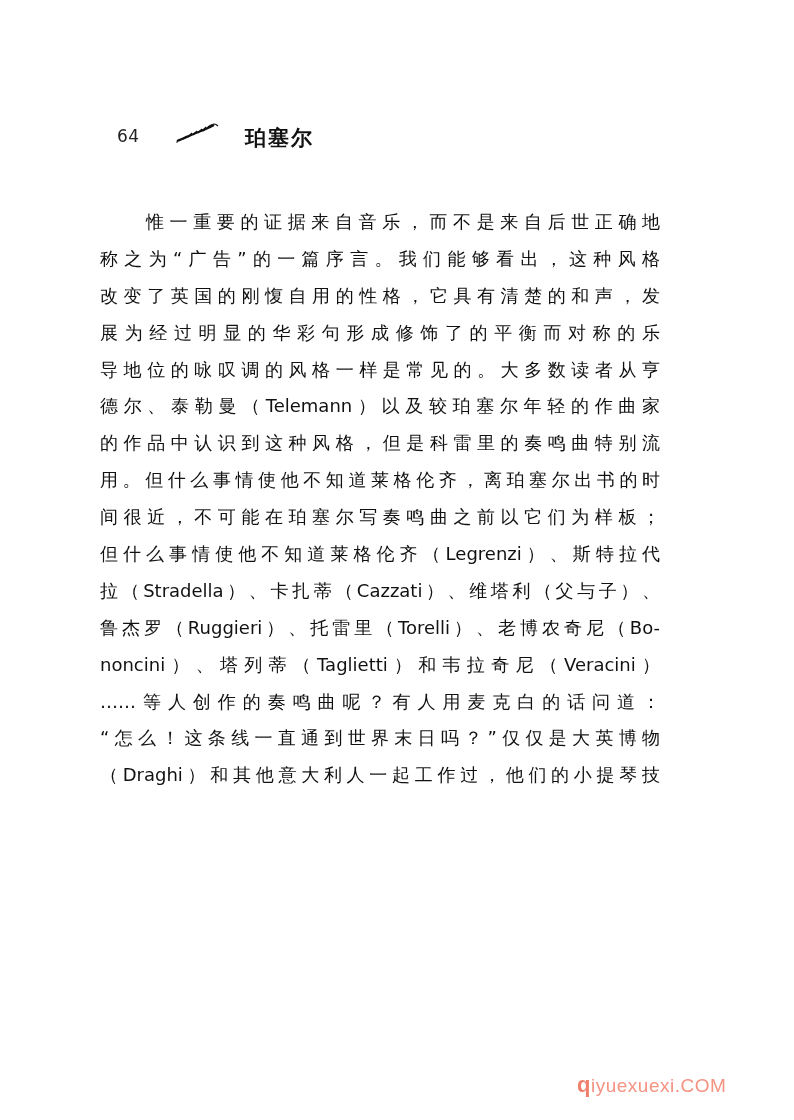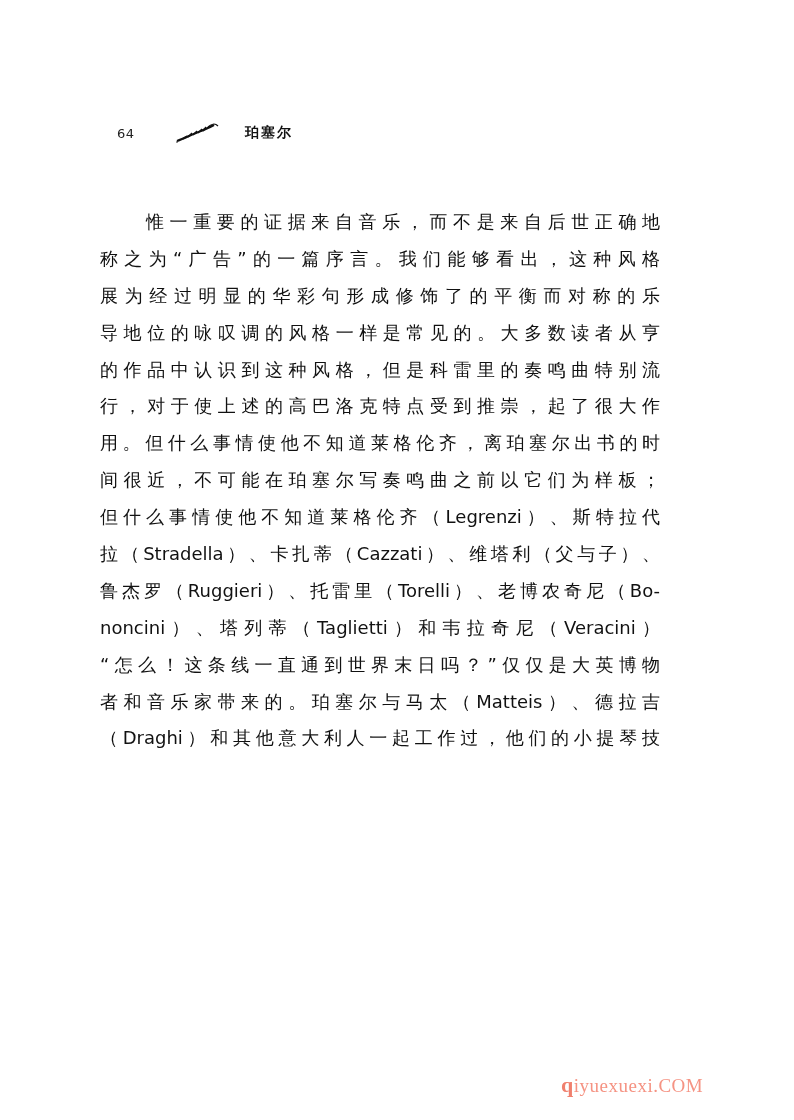--- a/index.html
+++ b/index.html
@@ -19,37 +19,37 @@
       left: 117px;
       top: 122px;
       height: 28px;
       width: 300px;
     }
     .page-number {
       position: absolute;
       left: 0;
       top: 4px;
       font-family: "DejaVu Sans", sans-serif;
-      font-size: 13px;
+      font-size: 17px;
       color: #222;
       letter-spacing: 0.5px;
     }
     .ornament {
       position: absolute;
       left: 58px;
       top: 0px;
       width: 45px;
       height: 22px;
     }
     .running-title {
       position: absolute;
       left: 128px;
       top: 2px;
       font-family: "DejaVu Sans", sans-serif;
-      font-size: 14px;
+      font-size: 21px;
       font-weight: bold;
       letter-spacing: 2px;
       color: #111;
     }
     .body-text {
       position: absolute;
       left: 100px;
       top: 204px;
       width: 560px;
     }
@@ -61,23 +61,23 @@
       white-space: nowrap;
       text-align: justify;
       text-align-last: justify;
       color: #111;
     }
     .line.indent {
       padding-left: 46px;
     }
     .watermark {
       position: absolute;
-      left: 561px;
+      left: 577px;
       top: 1072px;
-      font-family: Liberation Serif, serif;
+      font-family: Liberation Sans, sans-serif;
       font-size: 19px;
       color: #f59383;
       letter-spacing: 0.5px;
     }
     .watermark .wm-q {
       font-weight: bold;
       font-size: 22px;
       color: #f0806e;
     }
   </style>
@@ -91,30 +91,31 @@
     <path d="M8 17 L 12 14 M13 15 L 17 11 M18 13 L 22 9 M23 11 L 27 7 M28 9 L 31 5" stroke="#111" stroke-width="1.4" fill="none"></path>
     <path d="M33 5 C 36 2, 40 1, 43 4" stroke="#111" stroke-width="1.2" fill="none"></path>
     <circle cx="2" cy="20" r="0.8" fill="#111"></circle>
   </svg>
   <span class="running-title">珀塞尔</span>
 </div>
 
 <div class="body-text">
   <div class="line indent">惟一重要的证据来自音乐，而不是来自后世正确地</div>
   <div class="line">称之为“广告”的一篇序言。我们能够看出，这种风格</div>
+  <div class="line">改变了英国的刚愎自用的性格，它具有清楚的和声，发</div>
   <div class="line">展为经过明显的华彩句形成修饰了的平衡而对称的乐</div>
   <div class="line">导地位的咏叹调的风格一样是常见的。大多数读者从亨</div>
+  <div class="line">德尔、泰勒曼（Telemann）以及较珀塞尔年轻的作曲家</div>
   <div class="line">的作品中认识到这种风格，但是科雷里的奏鸣曲特别流</div>
-  <div class="line">行，对于使上述的高巴洛克特点受到推崇，起了很大作</div>
   <div class="line">用。但什么事情使他不知道莱格伦齐，离珀塞尔出书的时</div>
   <div class="line">间很近，不可能在珀塞尔写奏鸣曲之前以它们为样板；</div>
   <div class="line">但什么事情使他不知道莱格伦齐（Legrenzi）、斯特拉代</div>
   <div class="line">拉（Stradella）、卡扎蒂（Cazzati）、维塔利（父与子）、</div>
   <div class="line">鲁杰罗（Ruggieri）、托雷里（Torelli）、老博农奇尼（Bo-</div>
   <div class="line">noncini）、塔列蒂（Taglietti）和韦拉奇尼（Veracini）</div>
+  <div class="line">……等人创作的奏鸣曲呢？有人用麦克白的话问道：</div>
   <div class="line">“怎么！这条线一直通到世界末日吗？”仅仅是大英博物</div>
-  <div class="line">者和音乐家带来的。珀塞尔与马太（Matteis）、德拉吉</div>
   <div class="line">（Draghi）和其他意大利人一起工作过，他们的小提琴技</div>
 </div>
 
 <div class="watermark">
   <span class="wm-q">q</span><span>iyuexuexi.COM</span>
 </div>
 
 </body></html>

